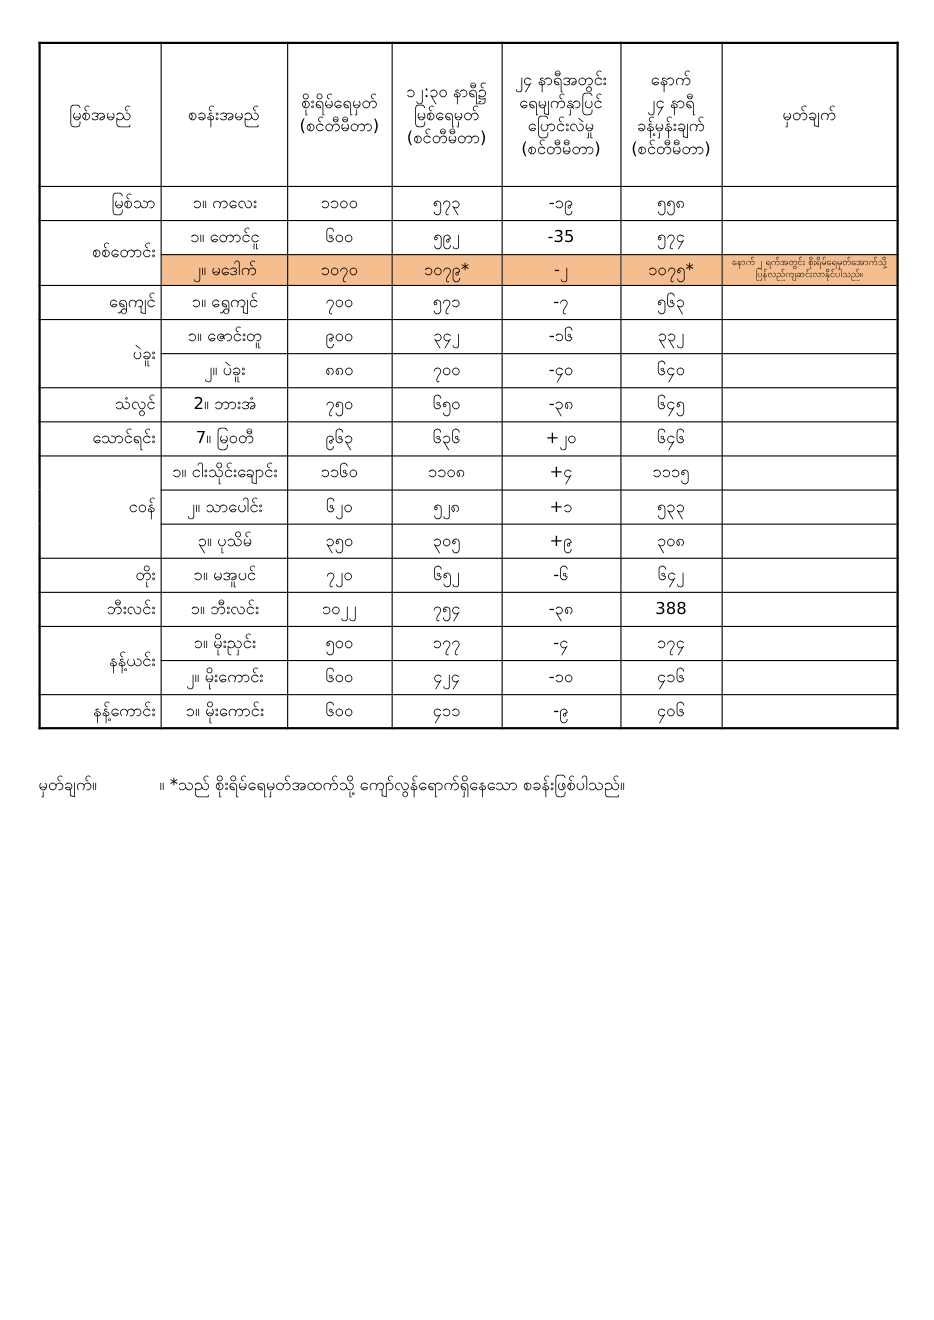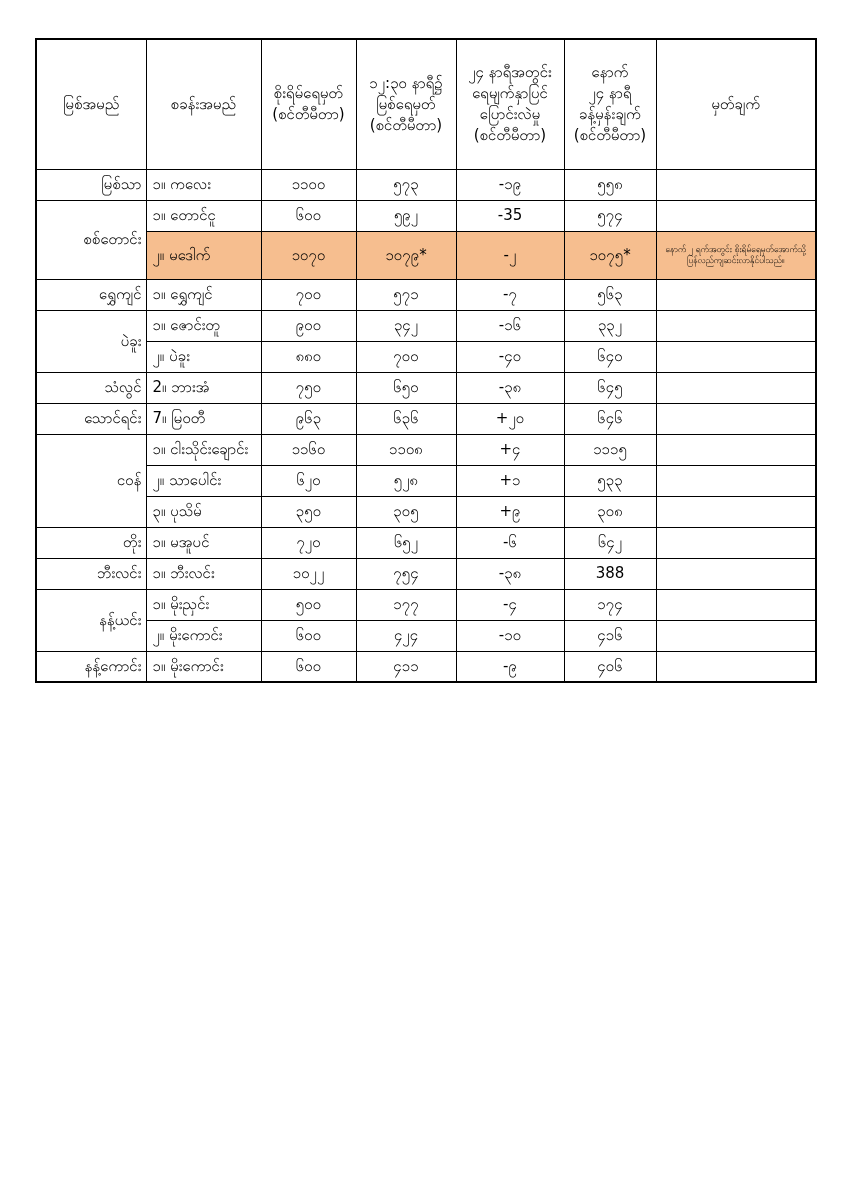--- a/index.html
+++ b/index.html
@@ -33,25 +33,25 @@
     overflow: hidden;
   }
   thead tr { height: 130px; }
   th {
     font-weight: normal;
     text-align: center;
     white-space: pre-line;
     padding: 2px 3px;
   }
   tbody tr { height: 31px; }
-  tbody tr.highlight-row { height: 48px; }
+  tbody tr.highlight-row { height: 28px; }
   tbody tr.group-first td { border-top: 1.5px solid var(--border); }
 
   td.river-cell { text-align: right; padding: 2px 4px 2px 6px; }
-  td.station-cell { text-align: left; padding: 2px 4px 2px 6px; }
+  td.station-cell { text-align: center; padding: 2px 4px 2px 6px; }
   td.num-cell { text-align: center; padding: 2px 3px; }
   td.remark-cell {
     text-align: center;
     font-size: 8.5px;
     line-height: 1.35;
     padding: 2px 5px;
   }
   td.highlight { background: var(--highlight); }
 
   .footer-note {
@@ -235,14 +235,18 @@
           <td class="station-cell">၁။ မိုးကောင်း</td>
           <td class="num-cell">၆၀၀</td>
           <td class="num-cell">၄၁၁</td>
           <td class="num-cell">-၉</td>
           <td class="num-cell">၄၀၆</td>
           <td class="remark-cell"></td>
         </tr>
       </tbody>
   </table>
 
+  <div class="footer-note">
+    <span class="footer-label">မှတ်ချက်။</span>
+    <span class="footer-text">။ *သည် စိုးရိမ်ရေမှတ်အထက်သို့ ကျော်လွန်ရောက်ရှိနေသော စခန်းဖြစ်ပါသည်။</span>
+  </div>
 
 </div>
 
 </body></html>

